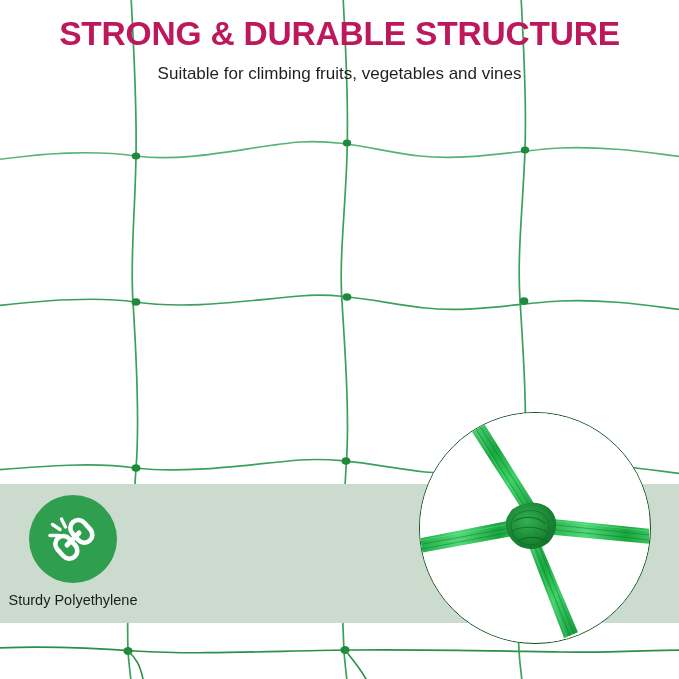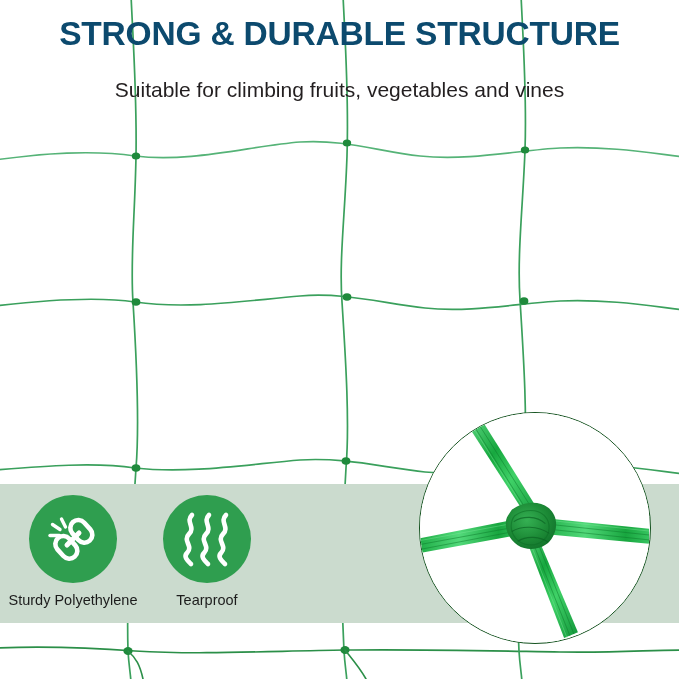--- a/index.html
+++ b/index.html
@@ -37,27 +37,27 @@
     width: 679px;
     z-index: 5;
     text-align: center;
   }
   #headline {
     margin: 0;
     font-size: 33.5px;
     line-height: 40px;
     font-weight: bold;
     letter-spacing: -0.2px;
-    color: #0c4a6e;
+    color: #be185d;
     font-family: "Liberation Sans", sans-serif;
     white-space: nowrap;
   }
   #subheadline {
-    margin: 22px 0 0 0;
-    font-size: 21px;
+    margin: 6px 0 0 0;
+    font-size: 17px;
     line-height: 28px;
     font-weight: normal;
     color: #231f20;
     font-family: "Liberation Sans", sans-serif;
     white-space: nowrap;
   }
 
   
   #feature-band {
     position: absolute;
@@ -211,33 +211,20 @@
             <rect x="14" y="25" width="16" height="25" rx="8" ry="8" fill="none" stroke="#ffffff" stroke-width="4.6"></rect>
           </g>
 
           <line x1="23" y1="35" x2="35" y2="23" stroke="#ffffff" stroke-width="5" stroke-linecap="round"></line>
         </svg>
       </div>
       <div class="feature-label">Sturdy Polyethylene</div>
     </div>
 
 
-    <div class="feature-item">
-      <div class="feature-badge">
-
-        <svg width="56" height="58" viewBox="0 0 56 58" xmlns="http://www.w3.org/2000/svg">
-          <g fill="none" stroke="#ffffff" stroke-width="4.6" stroke-linecap="round" stroke-linejoin="round">
-            <path d="M 13 5 C 6 12, 17 17, 10 24 C 3 31, 15 36, 8 43 C 4 47, 9 51, 12 54"></path>
-            <path d="M 30 5 C 23 12, 34 17, 27 24 C 20 31, 32 36, 25 43 C 21 47, 26 51, 29 54"></path>
-            <path d="M 47 5 C 40 12, 51 17, 44 24 C 37 31, 49 36, 42 43 C 38 47, 43 51, 46 54"></path>
-          </g>
-        </svg>
-      </div>
-      <div class="feature-label">Tearproof</div>
-    </div>
 
   </div>
 
   <div id="magnifier">
     <svg viewBox="0 0 232 232" width="229" height="229" xmlns="http://www.w3.org/2000/svg">
       <defs>
         <linearGradient id="cordA" x1="0" y1="0" x2="1" y2="1">
           <stop offset="0" stop-color="#5bd67f"></stop>
           <stop offset="0.35" stop-color="#17a83f"></stop>
           <stop offset="0.6" stop-color="#3fd167"></stop>

